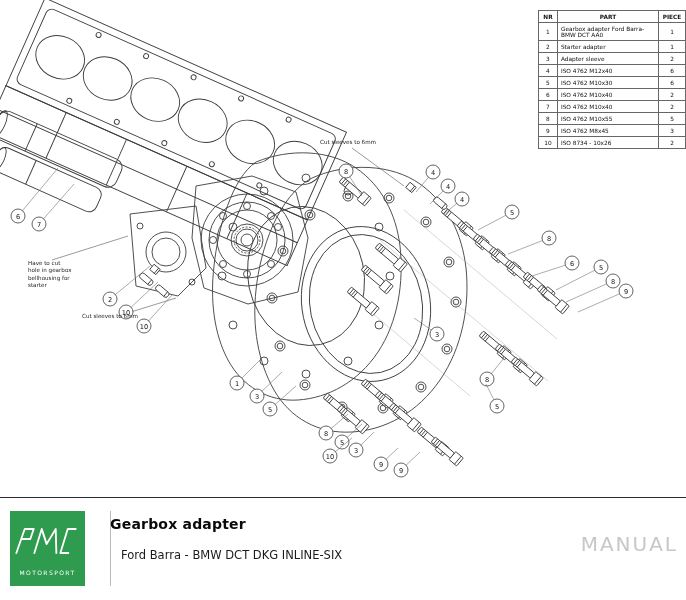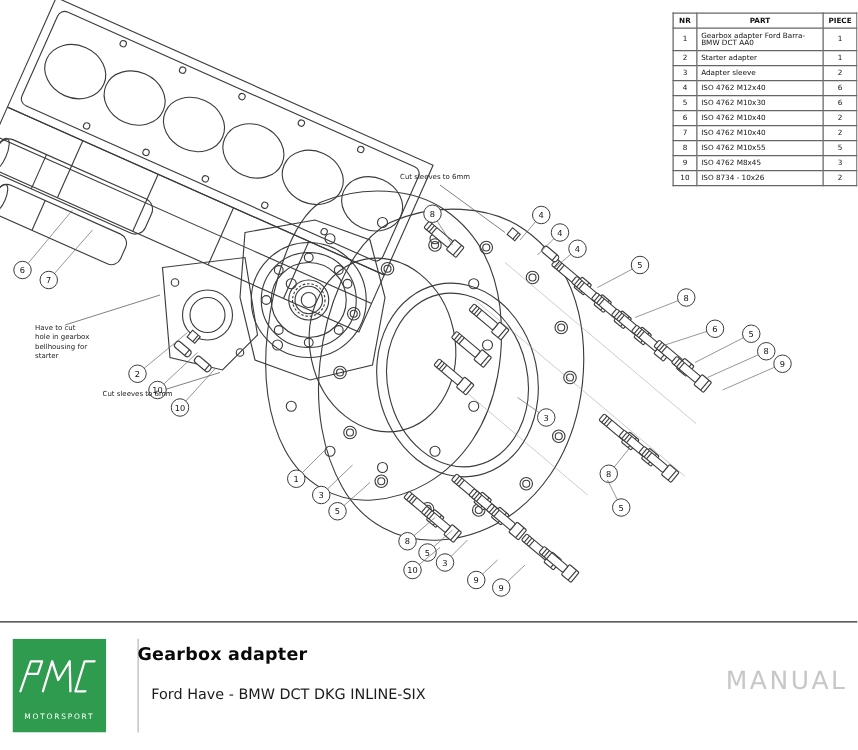--- a/index.html
+++ b/index.html
@@ -423,17 +423,17 @@
         <g stroke="#fff" stroke-width="1.8" fill="none" stroke-linecap="round" stroke-linejoin="round" transform="translate(8,16) skewX(-8)">
           <path d="M2,26 L7,2 L16,2 L14,12 L5,12"></path>
           <path d="M20,26 L24,2 L31,17 L38,2 L42,26"></path>
           <path d="M58,2 L50,2 L46,26 L54,26"></path>
         </g>
         <text x="37.5" y="64" text-anchor="middle" font-size="6" letter-spacing="1.4" fill="#fff">MOTORSPORT</text>
       </svg>
     </div>
     <div class="vdiv"></div>
     <div class="title">Gearbox adapter</div>
-    <div class="subtitle">Ford Have - BMW DCT DKG INLINE-SIX</div>
+    <div class="subtitle">Ford Barra - BMW DCT DKG INLINE-SIX</div>
     <div class="watermark">MANUAL</div>
   </div>
 
 </div>
 
 </body></html>

